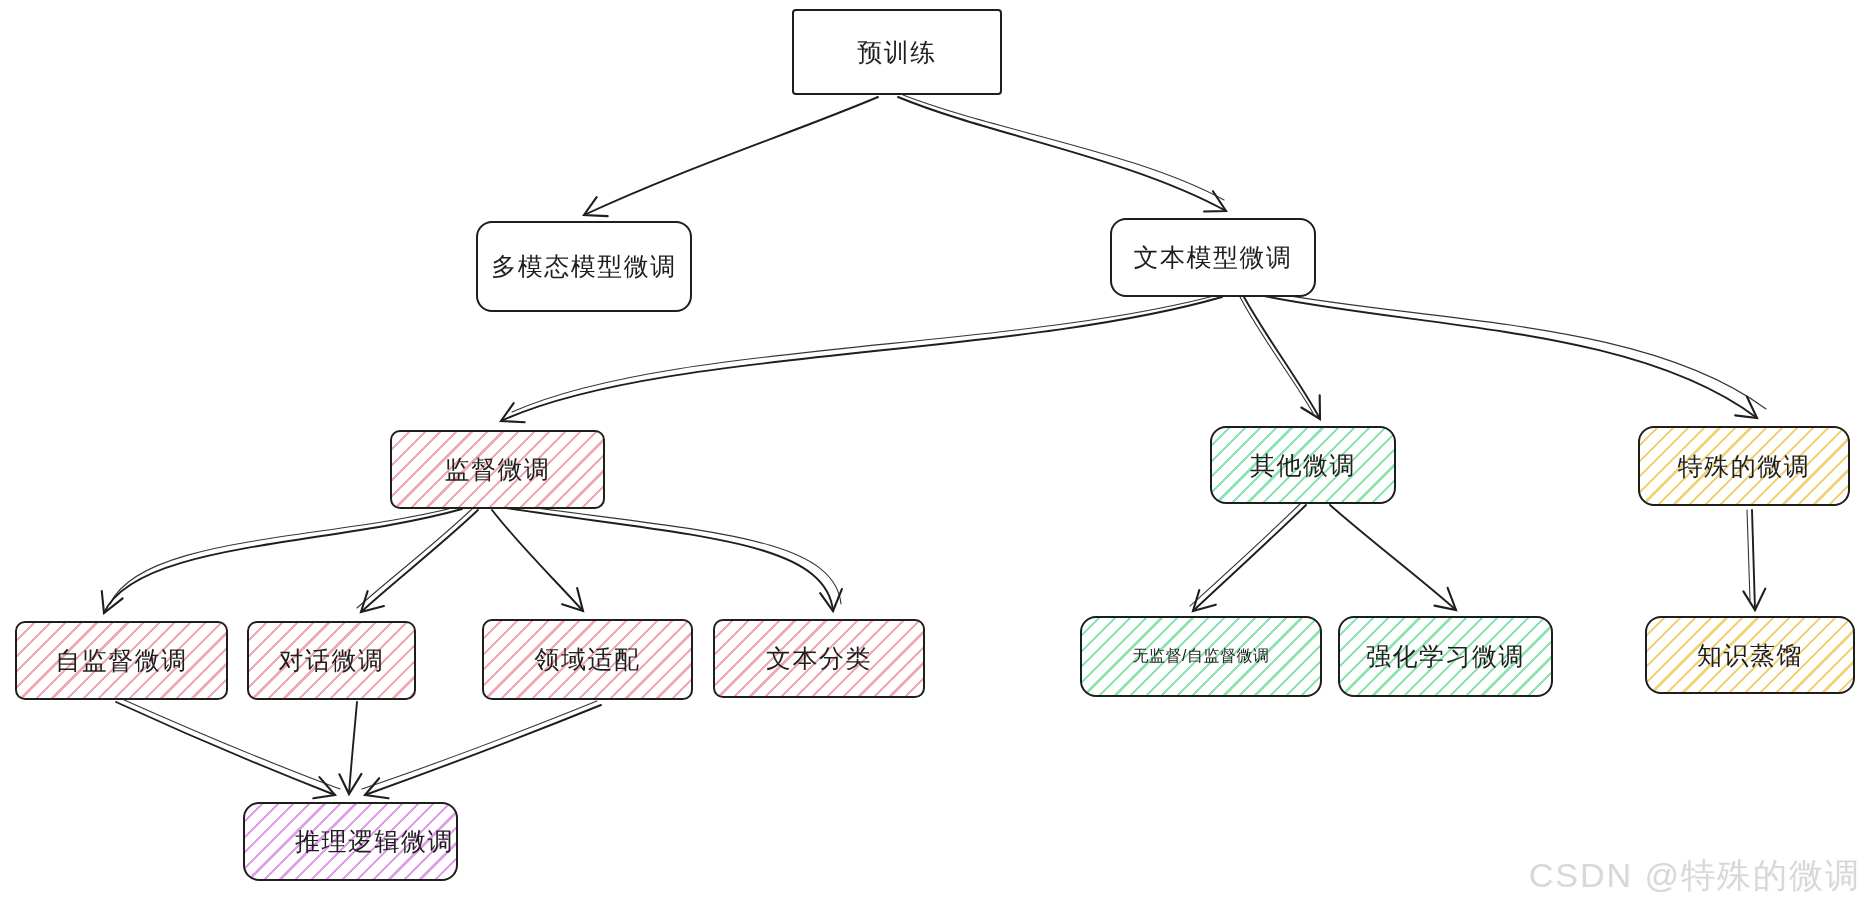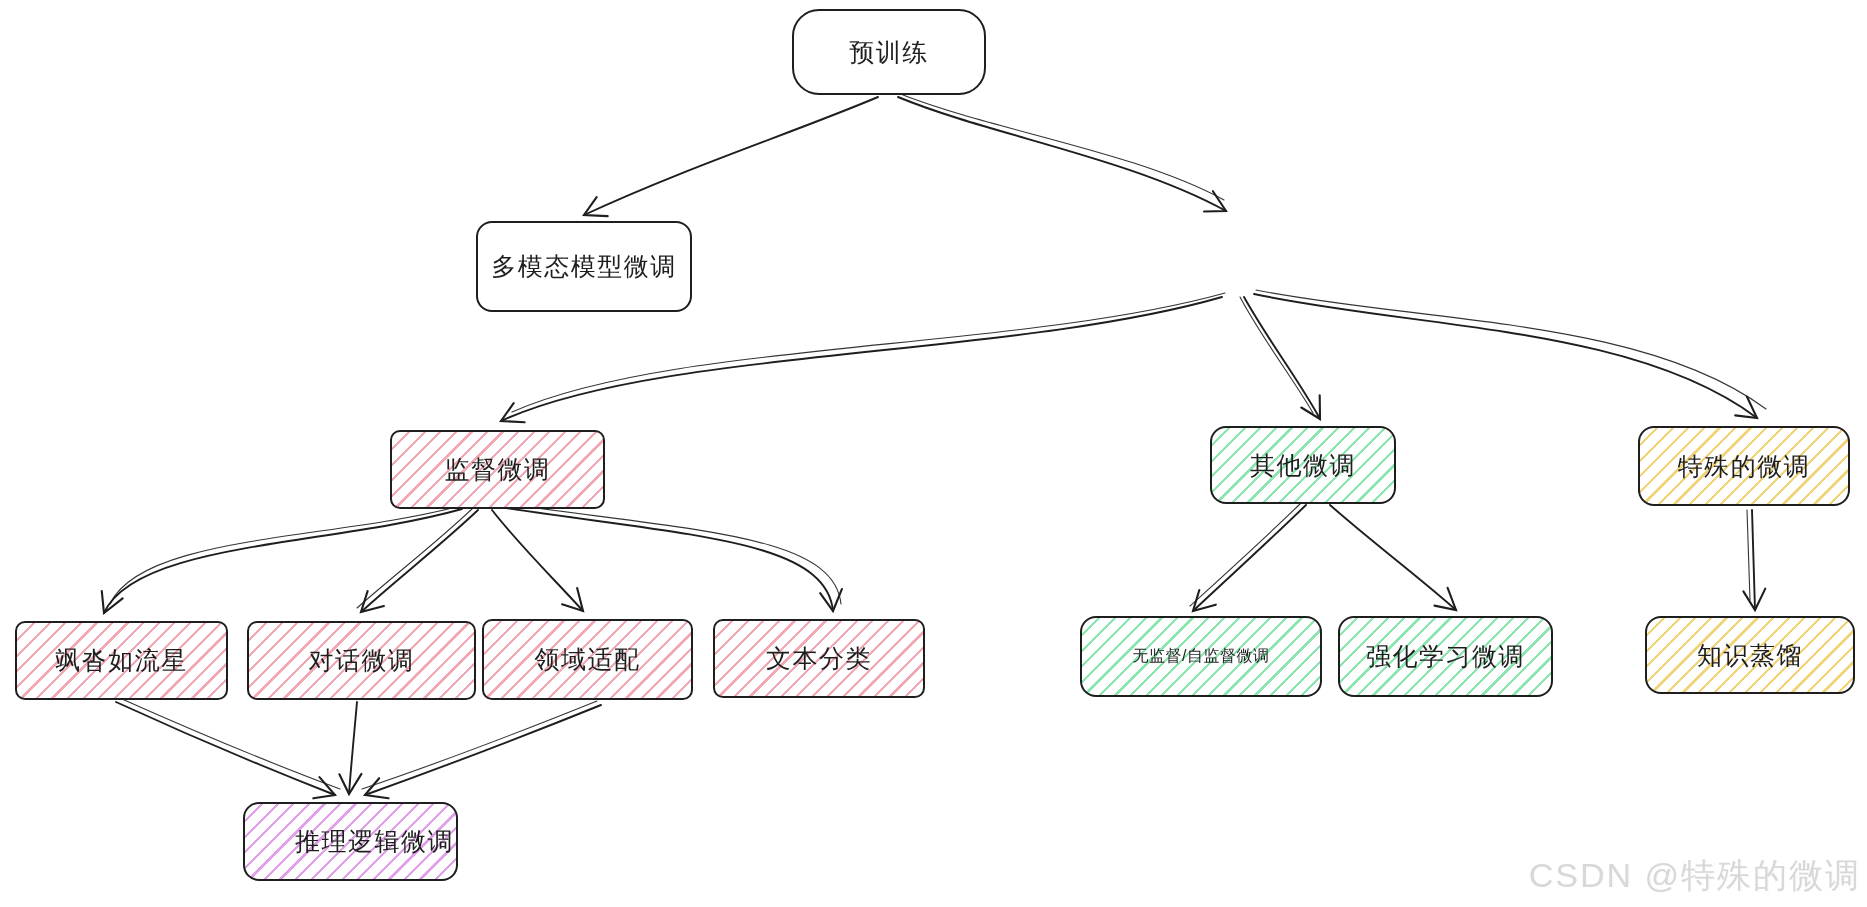--- a/index.html
+++ b/index.html
@@ -101,46 +101,49 @@
 
     <path class="edge" d="M 1306 505 C 1268 542, 1226 580, 1193 611" marker-end="url(#arrow)"></path>
     <path class="edge-double" d="M 1301 503 C 1264 539, 1223 576, 1190 606"></path>
 
     <path class="edge" d="M 1330 505 C 1372 542, 1420 578, 1456 610" marker-end="url(#arrow)"></path>
 
     <path class="edge" d="M 1752 510 C 1753 545, 1754 580, 1755 610" marker-end="url(#arrow)"></path>
     <path class="edge-double" d="M 1747 510 C 1748 543, 1749 572, 1750 600"></path>
   </svg>
 
-  <div class="node" style="left:792px;top:9px;width:194px;height:86px;border-radius:27px">
+  <div class="node" style="left:792px;top:9px;width:210px;height:86px;border-radius:4px">
     <span class="node-label">预训练</span>
   </div>
 
   <div class="node" style="left:476px;top:221px;width:216px;height:91px">
     <span class="node-label">多模态模型微调</span>
   </div>
 
+  <div class="node" style="left:1110px;top:218px;width:206px;height:79px">
+    <span class="node-label">文本模型微调</span>
+  </div>
 
   <div class="node fill-red" style="left:390px;top:430px;width:215px;height:79px">
     <span class="node-label">监督微调</span>
   </div>
 
   <div class="node fill-green" style="left:1210px;top:426px;width:186px;height:78px">
     <span class="node-label">其他微调</span>
   </div>
 
   <div class="node fill-yellow" style="left:1638px;top:426px;width:212px;height:80px">
     <span class="node-label">特殊的微调</span>
   </div>
 
   <div class="node fill-red" style="left:15px;top:621px;width:213px;height:79px">
-    <span class="node-label">飒沓如流星</span>
+    <span class="node-label">自监督微调</span>
   </div>
 
-  <div class="node fill-red" style="left:247px;top:621px;width:229px;height:79px">
+  <div class="node fill-red" style="left:247px;top:621px;width:169px;height:79px">
     <span class="node-label">对话微调</span>
   </div>
 
   <div class="node fill-red" style="left:482px;top:619px;width:211px;height:81px">
     <span class="node-label">领域适配</span>
   </div>
 
   <div class="node fill-red" style="left:713px;top:619px;width:212px;height:79px">
     <span class="node-label">文本分类</span>
   </div>

